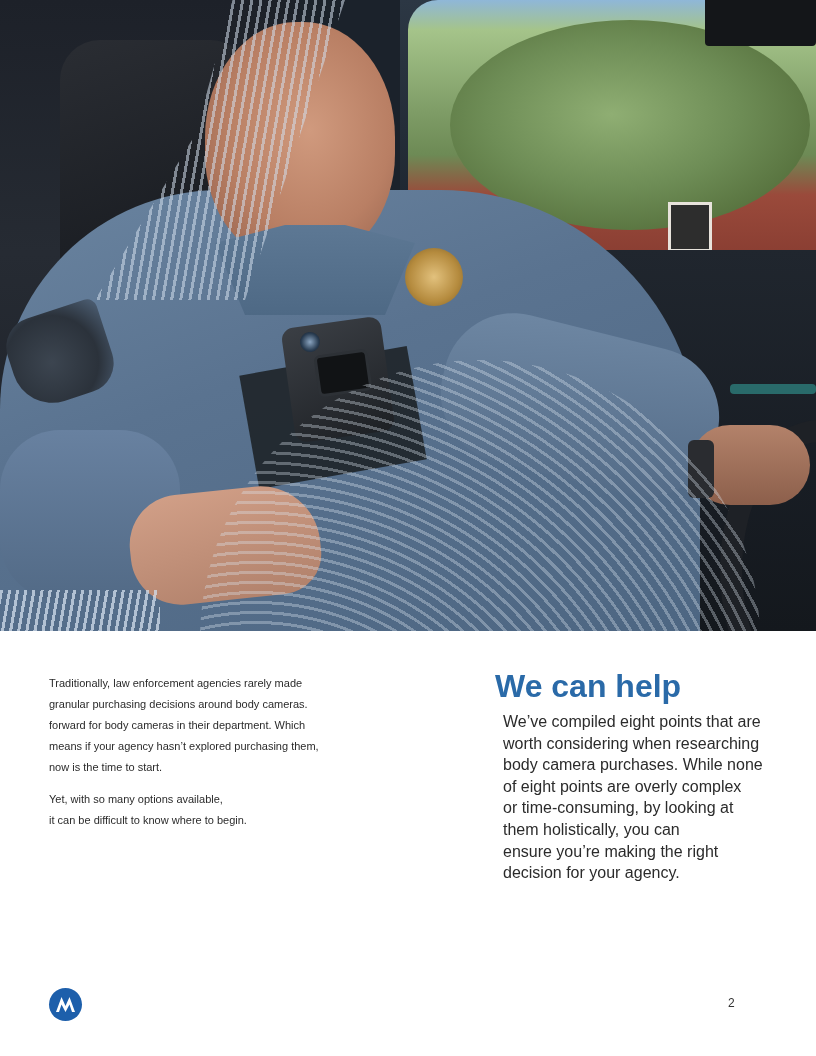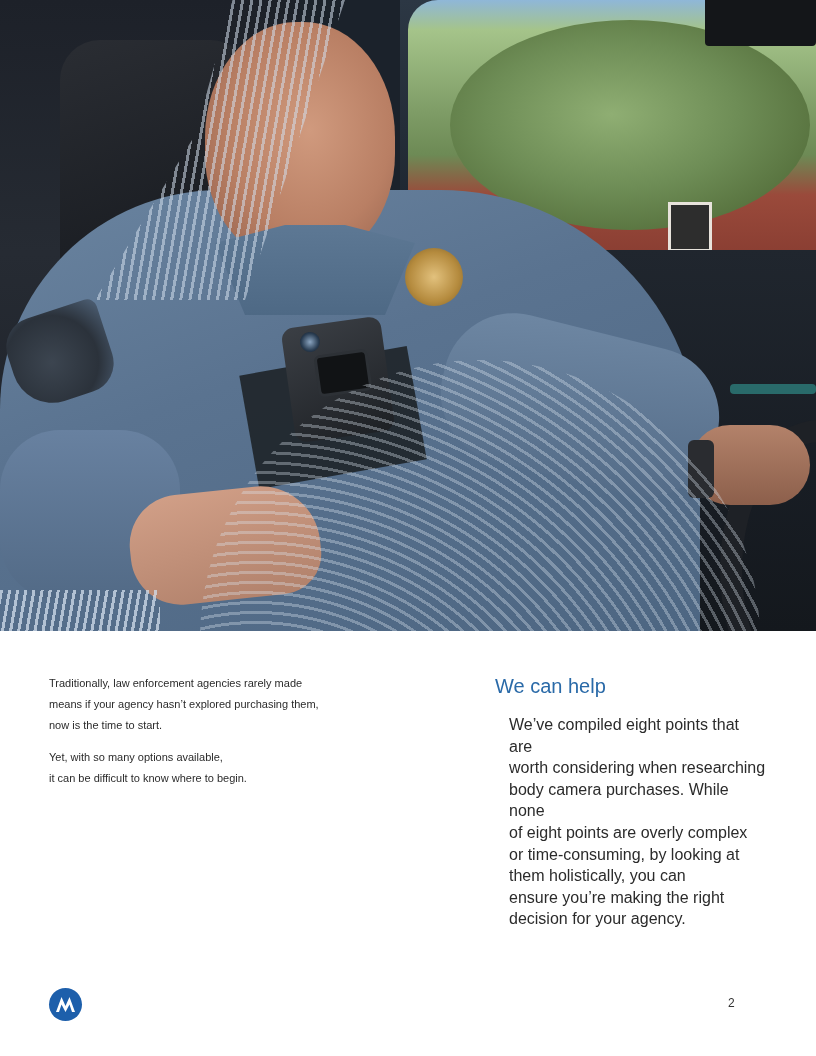--- a/index.html
+++ b/index.html
@@ -63,22 +63,22 @@
      clip-path:polygon(55% 0,100% 0,60% 100%,0 100%,40% 45%); }
   .stripes-bottom-left { left:0; top:590px; width:160px; height:41px;
      background:repeating-linear-gradient(100deg,rgba(210,222,236,.75) 0 3px,rgba(0,0,0,0) 3px 8px); }
   .arcs { left:200px; top:360px; width:560px; height:560px; border-radius:50%;
      background:repeating-radial-gradient(circle at 10% 90%,rgba(220,230,240,.38) 0 3px,rgba(0,0,0,0) 3px 10px);
      clip-path:inset(0 0 271px 0); opacity:.9; }
 
   .left-col { position:absolute; left:49px; top:673px; width:420px; font-size:11px; line-height:21px; color:#2b2b2b; }
   .left-col p { margin:0 0 11px 0; }
   .right-col { position:absolute; left:495px; top:672px; width:285px; }
-  .heading { font-size:20px; line-height:28px; color:#2a6aa8; margin:0 0 11px 0; font-weight:normal; }
-  .right-col p { margin:14px; font-size:16px; line-height:21.6px; color:#2b2b2b; }
+  .heading { font-size:32px; line-height:28px; color:#2a6aa8; margin:0 0 11px 0; font-weight:bold; }
+  .right-col p { margin:8px; font-size:16px; line-height:21.6px; color:#2b2b2b; }
   .line { display:block; }
   .logo { position:absolute; left:49px; top:988px; width:33px; height:33px; border-radius:50%; background:#1d5fab; }
   .logo svg { position:absolute; left:0; top:0; }
   .page-num { position:absolute; left:728px; top:996px; font-size:12px; color:#333; }
 </style>
 </head>
 <body>
 
 <div class="hero">
   <div class="layer interior-left"></div>
@@ -107,20 +107,22 @@
   <div class="layer camera-lens"></div>
   <div class="layer hand-left"></div>
   <div class="layer stripes-top"></div>
   <div class="layer arcs"></div>
   <div class="layer stripes-bottom-left"></div>
 </div>
 
 <div class="left-col">
   <p>
     <span class="line">Traditionally, law enforcement agencies rarely made</span>
+    <span class="line">granular purchasing decisions around body cameras.</span>
+    <span class="line">forward for body cameras in their department. Which</span>
     <span class="line">means if your agency hasn’t explored purchasing them,</span>
     <span class="line">now is the time to start.</span>
   </p>
   <p>
     <span class="line">Yet, with so many options available,</span>
     <span class="line">it can be difficult to know where to begin.</span>
   </p>
 </div>
 
 <div class="right-col">

